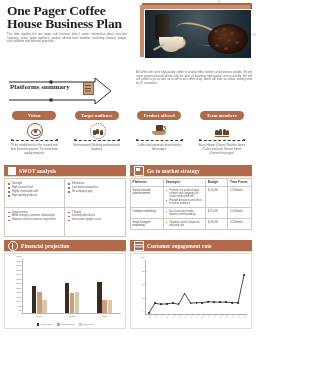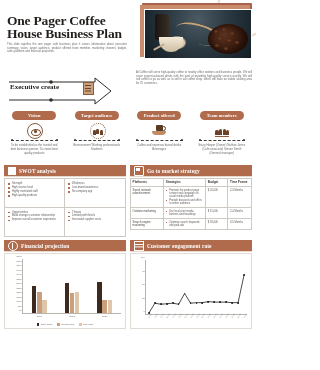--- a/index.html
+++ b/index.html
@@ -1,20 +1,20 @@
 <!DOCTYPE html>
 <html><head>
 <meta charset="utf-8">
 <style>
   html,body{margin:0;padding:0;}
   body{width:256px;height:370px;background:#ffffff;font-family:"Liberation Sans",sans-serif;overflow:hidden;position:relative;}
   .page{width:256px;height:370px;position:relative;background:#fff;box-sizing:border-box;}
 
   
-  .hdr{position:relative;height:68px;padding:14px 6px 0 7px;box-sizing:border-box;}
+  .hdr{position:relative;height:68px;padding:4px 6px 0 7px;box-sizing:border-box;}
   .title{font-family:"Liberation Serif",serif;font-weight:700;font-size:13.5px;line-height:13px;color:#231f1d;letter-spacing:-0.2px;width:124px;}
   .subtitle{margin-top:3px;width:120px;font-size:2.8px;line-height:3.6px;color:#6d6a68;text-align:justify;}
   .hero-wrap{position:absolute;right:4px;top:3px;width:114px;height:58px;}
   .hero-frame{position:absolute;left:4px;top:0;width:110px;height:52px;background:#a8614a;border-radius:1px;}
   .hero-frame2{position:absolute;left:2px;top:2px;width:110px;height:52px;background:#c98d6e;}
   .hero{position:absolute;left:6px;top:6px;width:108px;height:50px;border:1.2px solid #fff;box-sizing:border-box;overflow:hidden;
         background:
           radial-gradient(ellipse 22px 16px at 74% 62%, #3a2016 0%, #241009 60%, rgba(20,10,6,0) 72%),
           radial-gradient(ellipse 14px 10px at 30% 68%, #efe3cf 0%, #d9c6a8 55%, rgba(200,180,150,0) 70%),
           radial-gradient(circle at 50% 20%, #4b5b63 0%, #2b3942 45%, #131d24 100%);}
@@ -150,21 +150,21 @@
     </div>
   </div>
 
   <div class="exec">
     <div class="exec-left">
       <svg class="exec-arrow" viewBox="0 0 122 28">
         <polyline points="2,5 88,5 88,1 104,14 88,27 88,23 2,23" fill="none" stroke="#2f2b29" stroke-width="1"></polyline>
         <circle cx="44" cy="5" r="1.8" fill="#2f2b29"></circle>
           <circle cx="44" cy="23" r="1.8" fill="#2f2b29"></circle>
       </svg>
-      <div class="exec-label">Executive create</div>
+      <div class="exec-label">Platforms summary</div>
       <div class="exec-chip"></div>
     </div>
     <div class="exec-text">At Coffee will serve high-quality coffee to nearby office workers and business people. We will serve espresso-based drinks with the goal of providing high-quality service quickly. We will sell coffee to go as well, as to sell in our coffee shop, which will have an indoor seating area for 25 customers.</div>
   </div>
 
   <div class="pillars">
     <div class="pil">
       <div class="pil-badge">Vision</div>
       <div class="pil-ico">
           <div class="ic-eye"></div>

